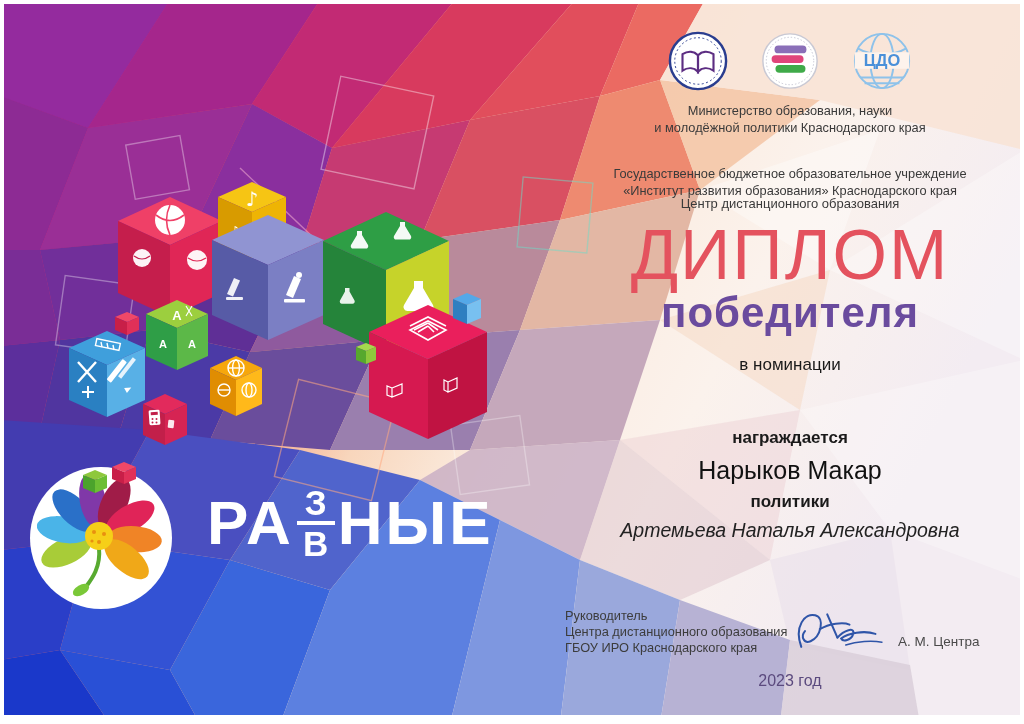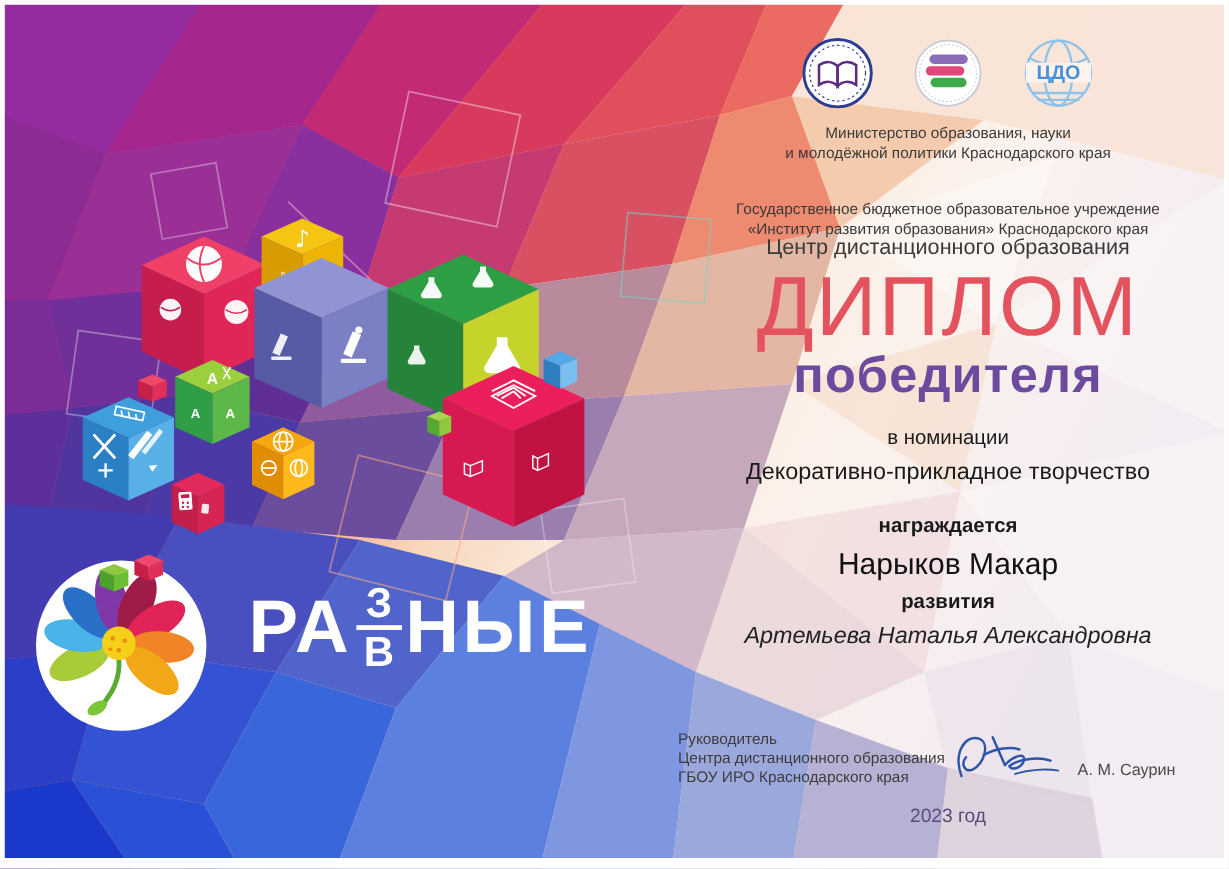--- a/index.html
+++ b/index.html
@@ -12,21 +12,21 @@
     font-size:29px;font-weight:bold;letter-spacing:1.5px;z-index:10;white-space:nowrap;}
 
   
   .right-col{position:absolute;left:556px;top:0;width:468px;height:724px;z-index:10;}
   .right-col .abs{position:absolute;left:0;width:100%;text-align:center;}
   .logos-row{position:absolute;left:0;top:28px;width:100%;display:flex;justify-content:center;gap:30px;align-items:center;}
   .logo{width:62px;height:66px;display:block;}
 
   .ministry{top:102px;font-size:12.8px;line-height:17px;color:#3a3a3a;}
   .institution{top:146px;font-size:12.8px;line-height:17px;color:#3a3a3a;margin-top:19px;}
-  .center-name{top:196px;font-size:18px;color:#3a3a3a;}
+  .center-name{top:196px;font-size:13px;color:#3a3a3a;}
 
   .diploma-title{top:220px;font-size:70px;font-weight:500;letter-spacing:2px;color:#e4525e;line-height:1;}
   .diploma-subtitle{top:292px;font-size:42px;font-weight:700;letter-spacing:1px;color:#6a4b9e;line-height:1;}
 
   .nom-label{top:355px;font-size:17px;font-weight:normal;color:#1a1a1a;}
   .nom-value{top:382px;font-size:19.5px;color:#1a1a1a;}
   .awarded-label{top:428px;font-size:17px;font-weight:bold;color:#1a1a1a;}
   .recipient{top:456px;font-size:25px;color:#111111;}
   .curator-label{top:492px;font-size:17px;font-weight:bold;color:#1a1a1a;}
   .curator-name{top:519px;font-size:19.5px;font-style:italic;color:#222222;}
@@ -340,43 +340,42 @@
       <div>Государственное бюджетное образовательное учреждение</div>
       <div>«Институт развития образования» Краснодарского края</div>
     </div>
 
     <div class="abs center-name">Центр дистанционного образования</div>
 
     <div class="abs diploma-title">ДИПЛОМ</div>
     <div class="abs diploma-subtitle">победителя</div>
 
     <div class="abs nom-label">в номинации</div>
-    <div class="abs nom-value">Декоративно-прикладное творчество</div>
 
     <div class="abs awarded-label">награждается</div>
     <div class="abs recipient">Нарыков Макар</div>
 
-    <div class="abs curator-label">развития</div>
+    <div class="abs curator-label">политики</div>
     <div class="abs curator-name">Артемьева Наталья Александровна</div>
 
     <div class="sign-block">
       <div class="sign-lines">
         <div>Руководитель</div>
         <div>Центра дистанционного образования</div>
         <div>ГБОУ ИРО Краснодарского края</div>
       </div>
       <svg class="sign-svg" viewBox="0 0 110 52">
         <g fill="none" stroke="#2f55a8" stroke-width="2.2" stroke-linecap="round">
           <path d="M10,42 C2,20 14,5 25,8 C36,11 31,31 20,36 C13,39 9,31 14,25"></path>
           <path d="M38,7 L49,32"></path>
           <path d="M30,23 C40,17 55,15 62,18"></path>
           <path d="M49,32 C56,24 68,20 66,28 C64,35 55,37 53,33 C60,27 78,24 90,28"></path>
           <path d="M58,40 C70,36 86,35 97,37" stroke-width="1.6"></path>
         </g>
       </svg>
-      <div class="signer">А. М. Саурин</div>
+      <div class="signer">А. М. Центра</div>
     </div>
 
     <div class="abs year">2023 год</div>
   </div>
 
   <div class="frame"></div>
 </div>
 
 </body></html>

